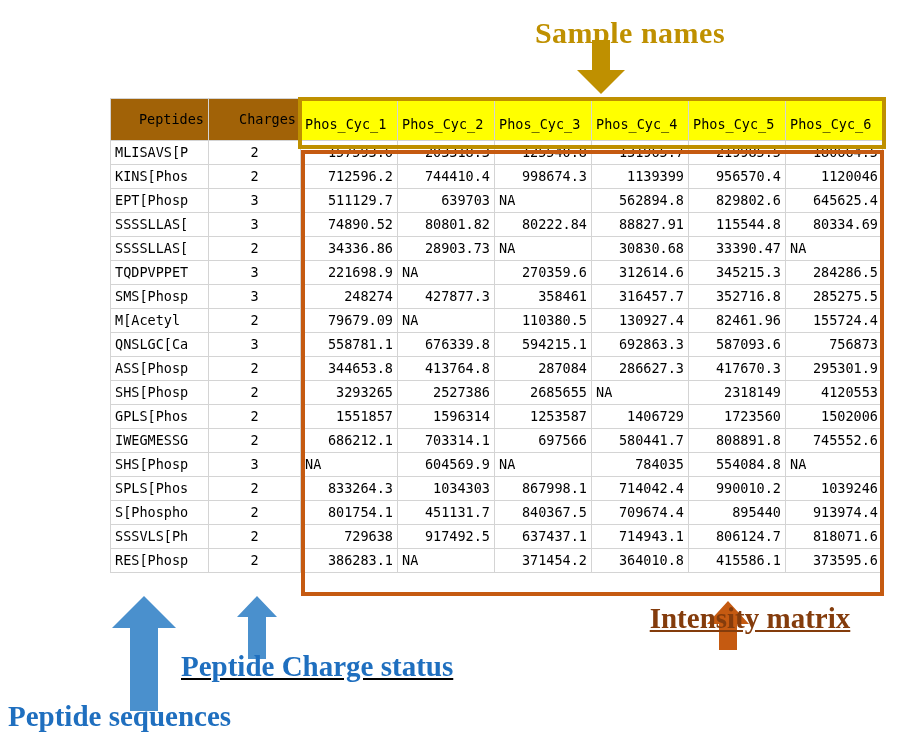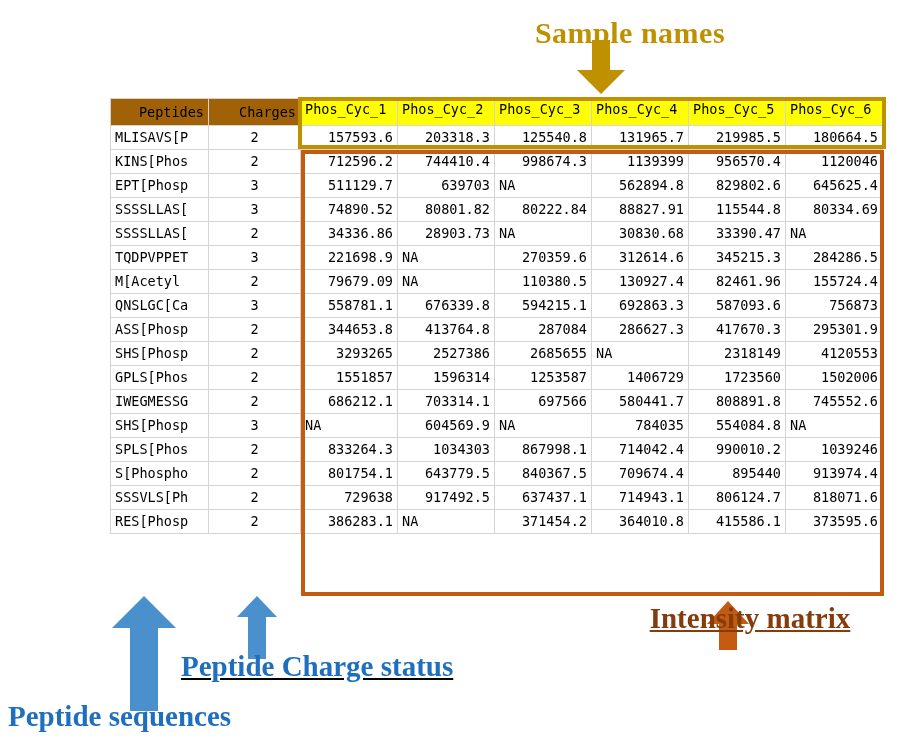--- a/index.html
+++ b/index.html
@@ -105,21 +105,21 @@
     background: #a16207;
     text-align: right;
     vertical-align: middle;
     font-size: 13.5px;
   }
   #sheet thead th.sample-head {
     background: #ffff00;
     text-align: left;
     vertical-align: top;
     line-height: 15px;
-    padding-top: 3px;
+    padding-top: 18px;
     white-space: normal;
     word-break: break-all;
   }
   col.c-peptide { width: 98px; }
   col.c-charge  { width: 92px; }
   col.c-sample  { width: 97px; }
 
   td.peptide-cell { text-align: left; }
   td.charge-cell  { text-align: center; }
   td.value-cell   { text-align: right; }
@@ -224,20 +224,30 @@
         <td class="peptide-cell">TQDPVPPET</td>
         <td class="charge-cell">3</td>
         <td class="value-cell">221698.9</td>
         <td class="value-cell na">NA</td>
         <td class="value-cell">270359.6</td>
         <td class="value-cell">312614.6</td>
         <td class="value-cell">345215.3</td>
         <td class="value-cell">284286.5</td>
       </tr>
       <tr>
+        <td class="peptide-cell">SMS[Phosp</td>
+        <td class="charge-cell">3</td>
+        <td class="value-cell">248274</td>
+        <td class="value-cell">427877.3</td>
+        <td class="value-cell">358461</td>
+        <td class="value-cell">316457.7</td>
+        <td class="value-cell">352716.8</td>
+        <td class="value-cell">285275.5</td>
+      </tr>
+      <tr>
         <td class="peptide-cell">M[Acetyl</td>
         <td class="charge-cell">2</td>
         <td class="value-cell">79679.09</td>
         <td class="value-cell na">NA</td>
         <td class="value-cell">110380.5</td>
         <td class="value-cell">130927.4</td>
         <td class="value-cell">82461.96</td>
         <td class="value-cell">155724.4</td>
       </tr>
       <tr>
@@ -307,21 +317,21 @@
         <td class="value-cell">1034303</td>
         <td class="value-cell">867998.1</td>
         <td class="value-cell">714042.4</td>
         <td class="value-cell">990010.2</td>
         <td class="value-cell">1039246</td>
       </tr>
       <tr>
         <td class="peptide-cell">S[Phospho</td>
         <td class="charge-cell">2</td>
         <td class="value-cell">801754.1</td>
-        <td class="value-cell">643779.5</td>
+        <td class="value-cell">451131.7</td>
         <td class="value-cell">840367.5</td>
         <td class="value-cell">709674.4</td>
         <td class="value-cell">895440</td>
         <td class="value-cell">913974.4</td>
       </tr>
       <tr>
         <td class="peptide-cell">SSSVLS[Ph</td>
         <td class="charge-cell">2</td>
         <td class="value-cell">729638</td>
         <td class="value-cell">917492.5</td>

